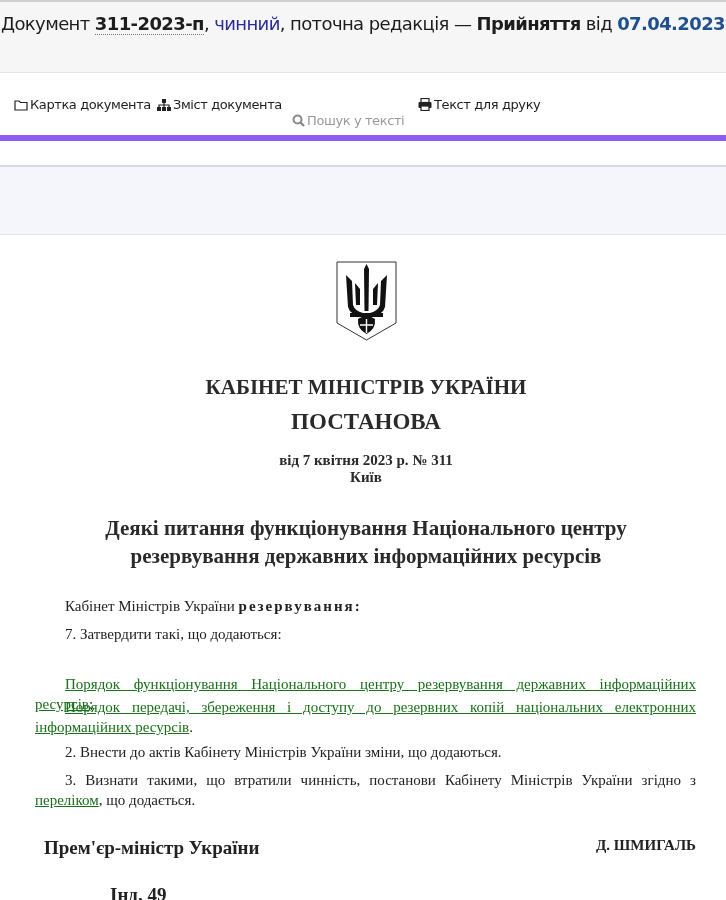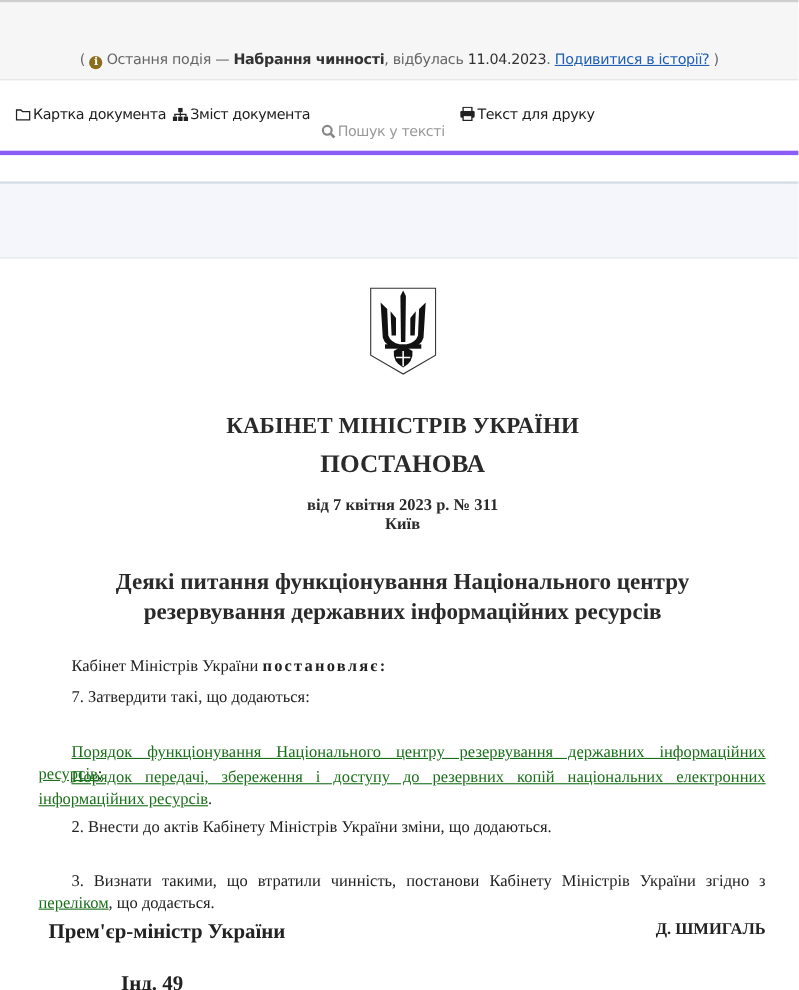--- a/index.html
+++ b/index.html
@@ -35,21 +35,21 @@
     .status-line2 .date2 { color: #333; }
     .status-line2 a { color: #1f5fb5; text-decoration: underline; }
     .info-icon {
       display: inline-block; width: 12px; height: 12px; border-radius: 50%;
       background: #8a6d1d; color: #fff; font-size: 10px; line-height: 12px;
       text-align: center; font-weight: bold; vertical-align: -1px;
       font-family: "DejaVu Serif", serif;
     }
     .toolbar {
       position: absolute; left: 0; top: 73px; width: 726px; height: 68px;
-      border-bottom: 4px solid #8b5cf6; box-sizing: border-box;
+      border-bottom: 6px solid #8b5cf6; box-sizing: border-box;
     }
     .tool {
       position: absolute; top: 24px; font-size: 13px; color: #1d1d1d;
       white-space: nowrap; font-family: "DejaVu Sans", sans-serif; letter-spacing: -0.4px;
       cursor: pointer;
     }
     .tool.disabled { color: #999; margin-top: 16px; }
     .tool svg { vertical-align: -2px; margin-right: 2px; }
     .grey-band {
       position: absolute; left: 0; top: 165px; width: 726px; height: 70px;
@@ -76,22 +76,22 @@
     .para a { color: #1a6f1a; text-decoration: underline; }
     .spaced { font-weight: bold; letter-spacing: 2px; }
     .sign-left { position: absolute; left: 44px; top: 602px; font-size: 19px; font-weight: bold; }
     .sign-right { position: absolute; right: 30px; top: 602px; font-size: 15px; font-weight: bold; }
     .index { position: absolute; left: 110px; top: 649px; font-size: 19px; font-weight: bold; }
   </style>
 </head>
 <body>
 
 <div class="status-bar">
-  <div class="status-line2">
-    <span>( </span><span class="info-icon">i</span><span> Остання подія — </span><span class="event">Набрання чинності</span><span>, відбулась </span><span class="date2">11.04.2023</span><span>. </span><a>Подивитися в історії?</a><span> )</span>
+  <div class="status-line1">
+    <span>Документ </span><span class="doc-num">311-2023-п</span><span>, </span><span class="state">чинний</span><span>, поточна редакція — </span><b>Прийняття</b><span> від </span><span class="date">07.04.2023</span>
   </div>
 </div>
 
 <div class="toolbar">
   <div class="tool" style="left:14px">
     <svg width="14" height="12" viewBox="0 0 14 12">
         <path d="M1 2 h4 l1.5 1.5 h6.5 v7.5 h-12 z" fill="none" stroke="#222" stroke-width="1.2"></path>
       </svg><span>Картка документа</span>
   </div>
   <div class="tool" style="left:157px">
@@ -138,30 +138,30 @@
   <div class="center org">КАБІНЕТ МІНІСТРІВ УКРАЇНИ</div>
   <div class="center kind">ПОСТАНОВА</div>
   <div class="center date-line">від 7 квітня 2023 р. № 311</div>
   <div class="center city">Київ</div>
   <div class="center title">
     <div>Деякі питання функціонування Національного центру</div>
     <div>резервування державних інформаційних ресурсів</div>
   </div>
 
   <div class="para" style="top:361px">
-    <span>Кабінет Міністрів України </span><span class="spaced">постановляє:</span>
+    <span>Кабінет Міністрів України </span><span class="spaced">резервування:</span>
   </div>
   <div class="para" style="top:389px">7. Затвердити такі, що додаються:</div>
   <div class="para" style="top:439px">
     <a>Порядок функціонування Національного центру резервування державних інформаційних ресурсів</a><span>;</span>
   </div>
   <div class="para" style="top:462px">
     <a>Порядок передачі, збереження і доступу до резервних копій національних електронних інформаційних ресурсів</a><span>.</span>
   </div>
   <div class="para" style="top:507px">2. Внести до актів Кабінету Міністрів України зміни, що додаються.</div>
-  <div class="para" style="top:556px">
+  <div class="para" style="top:535px">
     <span>3. Визнати такими, що втратили чинність, постанови Кабінету Міністрів України згідно з </span><a>переліком</a><span>, що додається.</span>
   </div>
 
   <div class="sign-left">Прем'єр-міністр України</div>
   <div class="sign-right">Д. ШМИГАЛЬ</div>
   <div class="index">Інд. 49</div>
 </div>
 
 </body></html>

